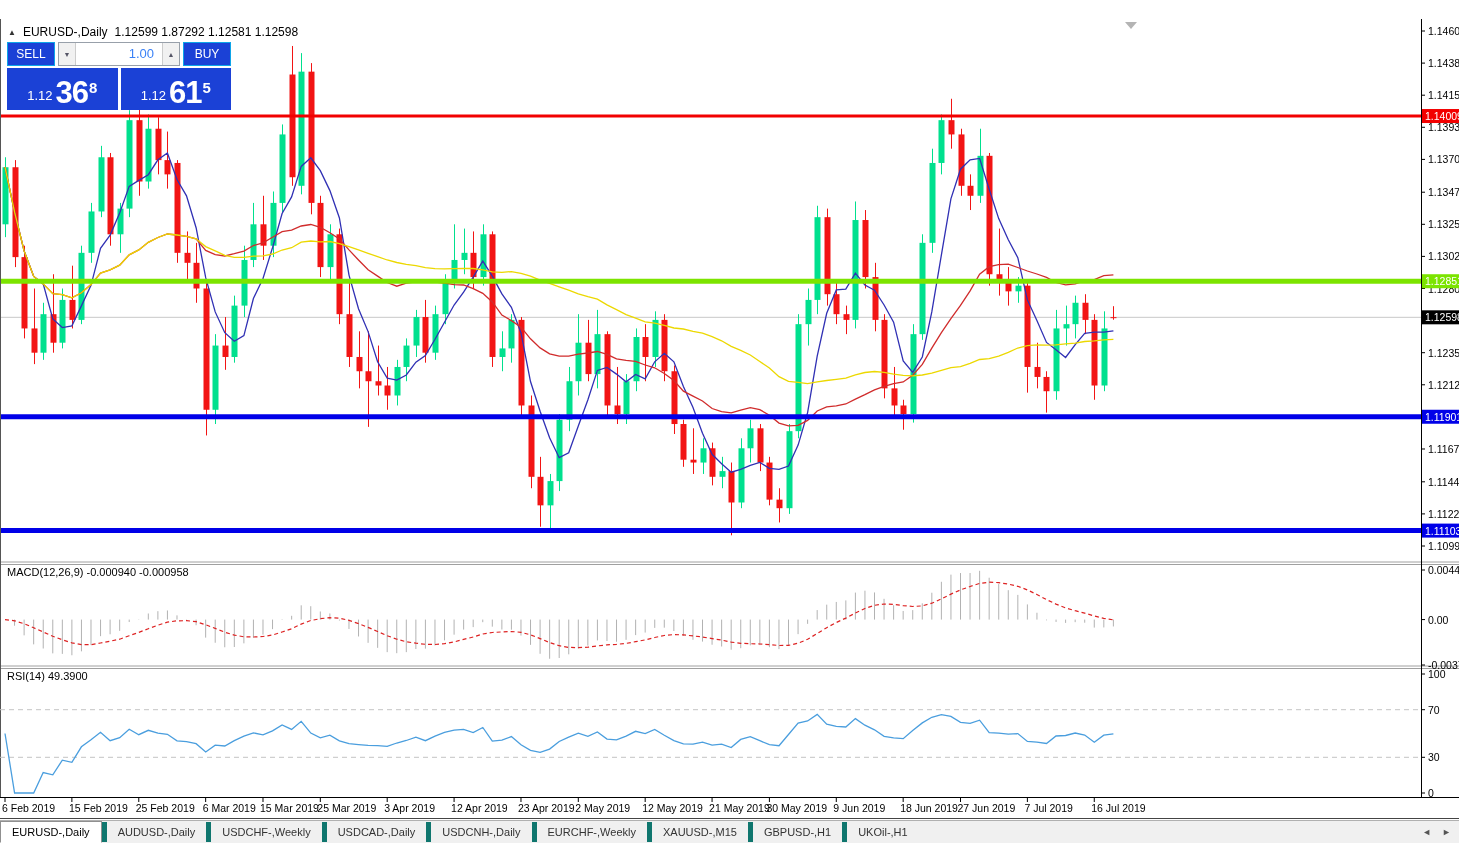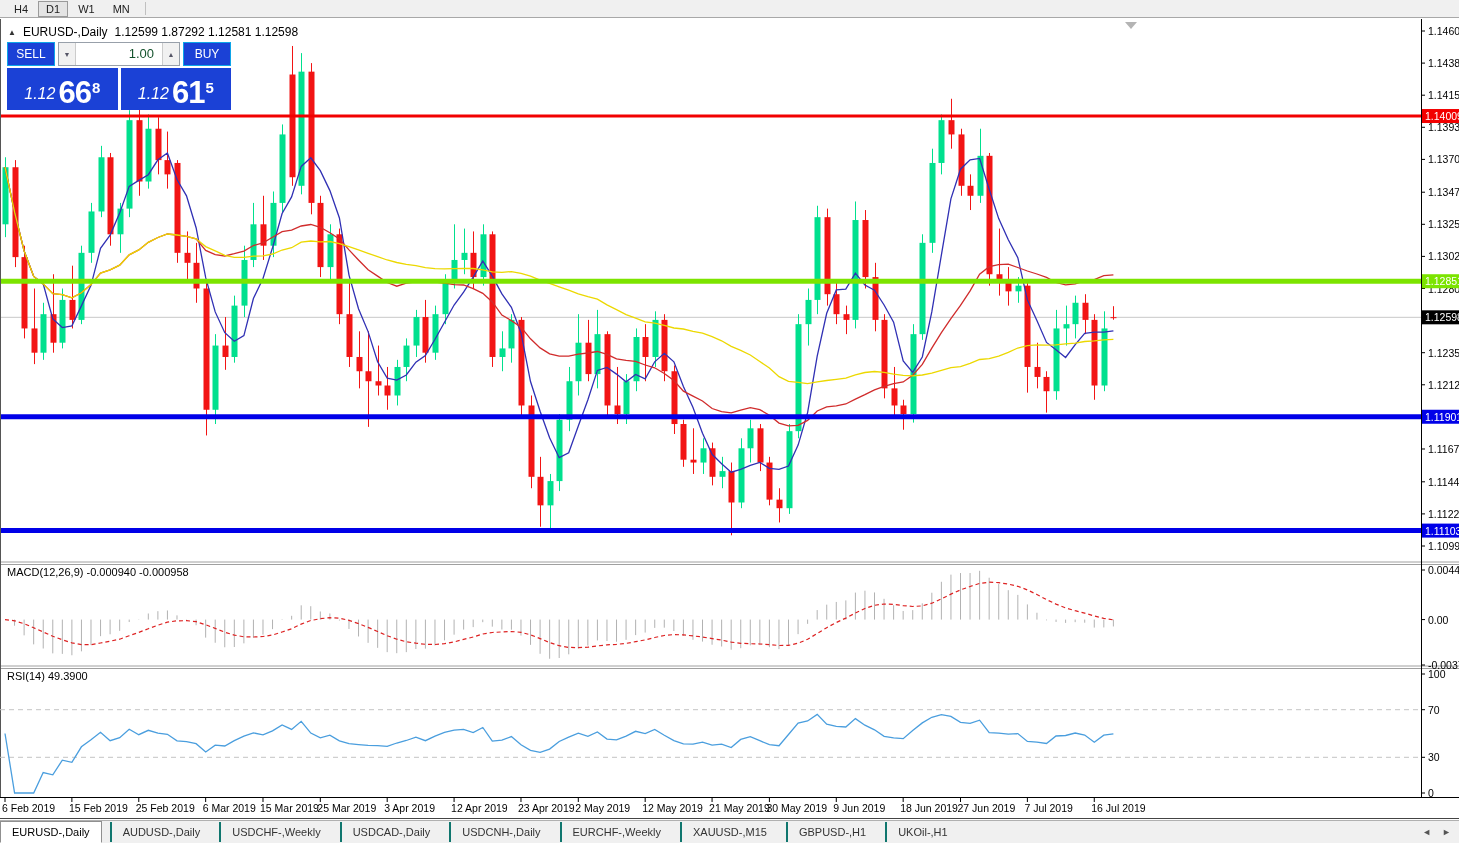--- a/index.html
+++ b/index.html
@@ -20,49 +20,42 @@
   .collapse{font-size:8px;color:#333;}
   
   .trade-panel{position:absolute;left:7px;top:23px;width:224px;height:68px;}
   .tp-row1{display:flex;height:24px;gap:3px;}
   .btn{width:48px;background:#1b41d6;color:#fff;font-size:12px;display:flex;align-items:center;
        justify-content:center;border:1px solid #0ea5e9;box-sizing:border-box;}
   .vol-box{flex:1;display:flex;border:1px solid #98a0aa;background:#fff;box-sizing:border-box;}
   .vol-btn{width:16px;background:#f1f1f1;color:#556;font-size:7px;display:flex;align-items:center;
            justify-content:center;}
   .vol-btn.dn{border-right:1px solid #ccc}.vol-btn.up{border-left:1px solid #ccc}
-  .vol-input{flex:1;text-align:right;padding-right:8px;font-size:13px;line-height:21px;color:#14532d;}
+  .vol-input{flex:1;text-align:right;padding-right:8px;font-size:13px;line-height:21px;color:#3b82f6;}
   .tp-row2{display:flex;margin-top:2px;height:42px;gap:3px;}
   .price-panel{flex:1;background:#1b41d6;display:flex;align-items:flex-end;justify-content:center;
                color:#fff;padding-bottom:2px;}
-  .pp-small{font-size:16px;margin:0 3px 5px 0;font-style:italic;}
+  .pp-small{font-size:13px;margin:0 3px 5px 0;}
   .pp-big{font-size:31px;font-weight:bold;line-height:30px;letter-spacing:-1px;}
   .pp-sup{font-size:15px;font-weight:bold;position:relative;top:-12px;margin-left:1px;}
   
   .tabbar{position:absolute;bottom:0;left:0;width:100%;height:23px;background:#f0f0f0;
           border-top:1px solid #b0b0b0;display:flex;align-items:center;font-size:11px;color:#333;
           box-sizing:border-box;}
   .tab{padding:4px 11px;white-space:nowrap;position:relative;}
-  .tab+.tab{border-left:2px solid #0f766e;margin-left:8px;}
+  .tab+.tab{border-left:5px solid #0f766e;}
   .tab.active{background:#fff;border:1px solid #909090;border-bottom:1px solid #fff;color:#000;}
   .tab-arrows{margin-left:auto;display:flex;gap:11px;padding-right:8px;color:#555;font-size:9px;}
   svg text{font-family:"Liberation Sans",sans-serif;}
 </style>
 </head>
 <body>
 
 <div class="app">
 
-  <div class="toolbar">
-      <span class="tfbtn">H4</span>
-      <span class="tfbtn active">D1</span>
-      <span class="tfbtn">W1</span>
-      <span class="tfbtn">MN</span>
-      <span class="tbsep"></span>
-    </div>
 
   <div class="chart-window">
     <svg id="chart-svg" width="1459" height="801">
         <g>
           <line x1="0" x2="1421" y1="298.31717451523576" y2="298.31717451523576" stroke="#c8c8c8" stroke-width="1"></line>
         </g>
         <g>
           <line x1="5.5" x2="5.5" y1="138.2534626038784" y2="218.1426592797793" stroke="#00e08e" stroke-width="1"></line>
           <rect x="2.5" y="148.23961218836482" width="6" height="57.06371191135736" fill="#00e08e"></rect>
           <line x1="15.5" x2="15.5" y1="141.10664819944594" y2="248.1011080332418" stroke="#f21414" stroke-width="1"></line>
@@ -583,21 +576,21 @@
         <div class="vol-box">
           <div class="vol-btn dn">▼</div>
           <div class="vol-input">1.00</div>
           <div class="vol-btn up">▲</div>
         </div>
         <div class="btn">BUY</div>
       </div>
       <div class="tp-row2">
         <div class="price-panel">
           <span class="pp-small">1.12</span>
-            <span class="pp-big">66</span>
+            <span class="pp-big">36</span>
             <span class="pp-sup">8</span>
         </div>
         <div class="price-panel">
           <span class="pp-small">1.12</span>
             <span class="pp-big">61</span>
             <span class="pp-sup">5</span>
         </div>
       </div>
     </div>
   </div>

